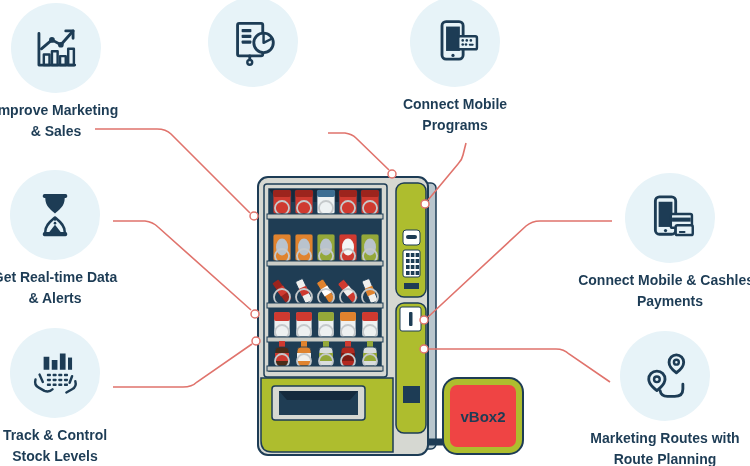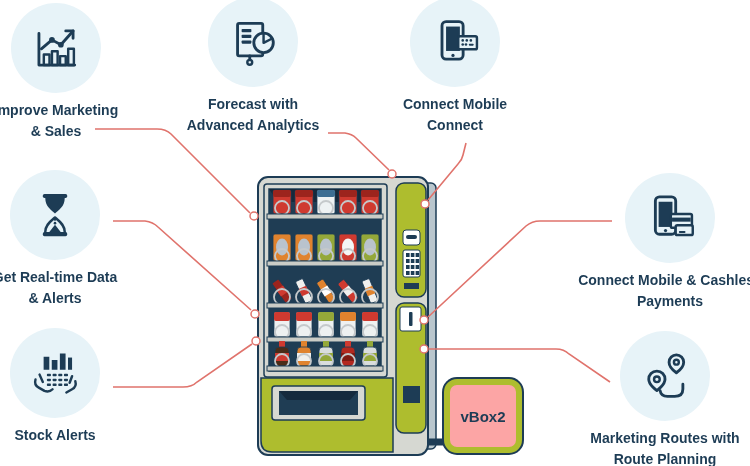--- a/index.html
+++ b/index.html
@@ -29,21 +29,21 @@
   .fo{fill:var(--olive);}
   .fbody{fill:var(--machine_body);}
   .fint{fill:var(--machine_interior);}
   .fw{fill:#fff;}
   .none{fill:none;}
   .shelf{fill:#caccc6;stroke:var(--navy);stroke-width:1;}
   .coil{fill:none;stroke:#c5c9cb;stroke-width:1.8;}
   .conn{stroke:var(--connector);fill:none;stroke-width:1.6;}
   .conn-dot{fill:#fff;stroke:var(--connector);stroke-width:1.5;}
   .vbox{
-    position:absolute;left:444px;top:379px;width:66px;height:62px;background:#fca5a5;
+    position:absolute;left:444px;top:379px;width:66px;height:62px;background:#ef4444;
     border:6px solid var(--olive);border-radius:13px;
     box-shadow:0 0 0 2px var(--navy);
     display:flex;align-items:center;justify-content:center;
     font-weight:bold;font-size:15px;color:var(--navy);
   }
 </style>
 </head>
 <body>
 
 <div class="stage">
@@ -257,44 +257,40 @@
         <rect class="sn" fill="none" stroke-width="3.5" x="13" y="9" width="31" height="40" rx="2"></rect>
         <rect class="fn" x="18" y="16" width="12" height="4" rx="1"></rect>
         <rect class="fn" x="18" y="23" width="12" height="4" rx="1"></rect>
         <rect class="fn" x="18" y="30" width="12" height="4" rx="1"></rect>
         <path class="sn" fill="none" stroke-width="3.5" d="M28 49 v5"></path>
         <circle class="sn" fill="none" stroke-width="3" cx="28" cy="57" r="3"></circle>
         <circle class="fb sn" stroke-width="3.5" cx="45" cy="33" r="12"></circle>
         <path class="sn" fill="none" stroke-width="3" d="M45 33 V21 M45 33 L55 28"></path>
       </svg>
     </div>
-    <div class="label">
-      <div>Forecast with</div>
-      <div>Advanced Analytics</div>
-    </div>
   </div>
 
   <div class="feature" style="left:345px;top:-3px;">
     <div class="icon-circle">
       <svg width="52" height="52" viewBox="0 0 64 64" fill="none">
         <rect class="fb sn" stroke-width="3.5" x="16" y="7" width="26" height="46" rx="5"></rect>
         <rect class="fn" x="21" y="13" width="17" height="30"></rect>
         <circle class="fn" cx="29.5" cy="48.5" r="2"></circle>
         <rect class="fb sn" stroke-width="3" x="36" y="25" width="23" height="16" rx="2"></rect>
         <circle class="fn" cx="41.5" cy="30" r="1.6"></circle>
           <circle class="fn" cx="46.5" cy="30" r="1.6"></circle>
           <circle class="fn" cx="51.5" cy="30" r="1.6"></circle>
         <circle class="fn" cx="41.5" cy="35" r="1.6"></circle>
           <circle class="fn" cx="45.5" cy="35" r="1.6"></circle>
         <rect class="fn" x="49" y="34" width="6" height="2.5" rx="1"></rect>
       </svg>
     </div>
     <div class="label">
       <div>Connect Mobile</div>
-      <div>Connect</div>
+      <div>Programs</div>
     </div>
   </div>
 
   <div class="feature" style="left:-55px;top:170px;">
     <div class="icon-circle">
       <svg width="52" height="52" viewBox="0 0 64 64" fill="none">
         <rect class="fn" x="17" y="6" width="30" height="5" rx="2"></rect>
         <rect class="fn" x="17" y="53" width="30" height="5" rx="2"></rect>
         <path class="fn" d="M20 11 C20 22 28 26 32 30 C36 26 44 22 44 11 Z"></path>
         <path class="sn" fill="none" stroke-width="3" d="M20 53 C20 43 28 39 32 35 C36 39 44 43 44 53"></path>
@@ -346,21 +342,22 @@
           <rect x="22" y="45" width="5" height="3" rx="1"></rect>
             <rect x="29" y="45" width="5" height="3" rx="1"></rect>
             <rect x="36" y="45" width="5" height="3" rx="1"></rect>
             <rect x="43" y="45" width="5" height="3" rx="1"></rect>
         </g>
         <path class="sn" fill="none" stroke-width="3" d="M13 34 l4 9 M8 40 q-2 7 4 10 l7 4 q6 2 10 -2"></path>
         <path class="sn" fill="none" stroke-width="3" d="M53 36 l-3 8 M57 42 q2 7 -4 10 l-7 4"></path>
       </svg>
     </div>
     <div class="label">
-      <div>Stock Alerts</div>
+      <div>Track &amp; Control</div>
+      <div>Stock Levels</div>
     </div>
   </div>
 
   <div class="feature" style="left:555px;top:331px;">
     <div class="icon-circle">
       <svg width="52" height="52" viewBox="0 0 64 64" fill="none">
         <path class="sn" fill="none" stroke-width="3.5" d="M22 26 c-6 0 -10 4.5 -10 10 c0 7 10 14 10 14 c0 0 10 -7 10 -14 c0 -5.5 -4 -10 -10 -10 Z"></path>
         <circle class="sn" fill="none" stroke-width="3" cx="22" cy="36" r="3.5"></circle>
         <path class="sn" fill="none" stroke-width="3.5" d="M46 6 c-5 0 -9 4 -9 9 c0 6.5 9 13 9 13 c0 0 9 -6.5 9 -13 c0 -5 -4 -9 -9 -9 Z"></path>
         <circle class="sn" fill="none" stroke-width="3" cx="46" cy="15" r="3"></circle>

